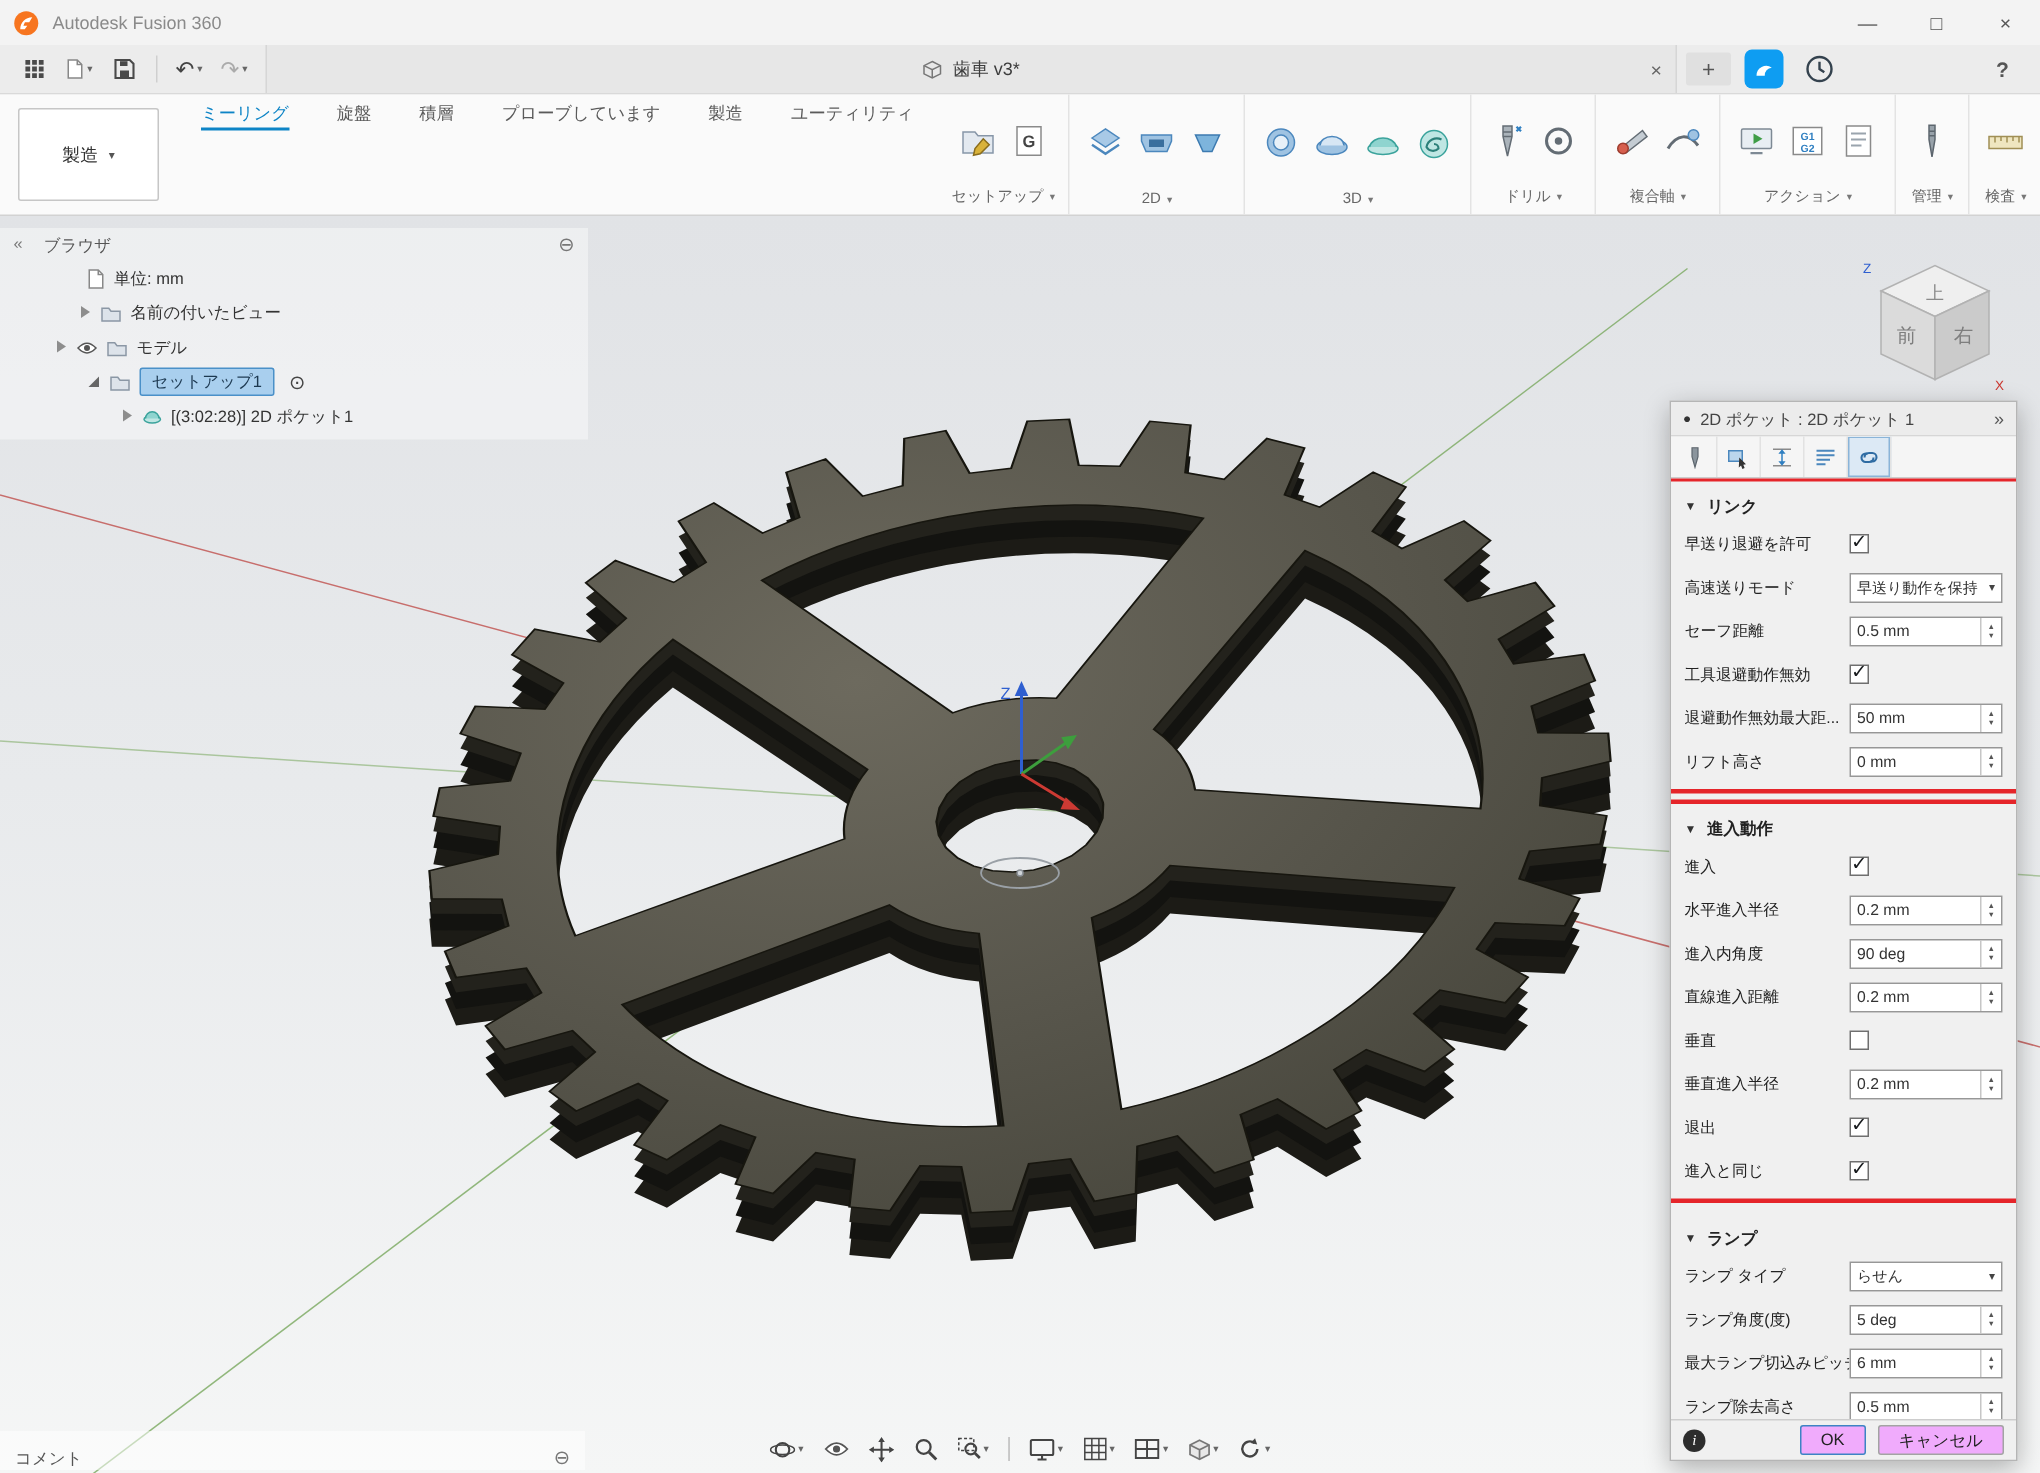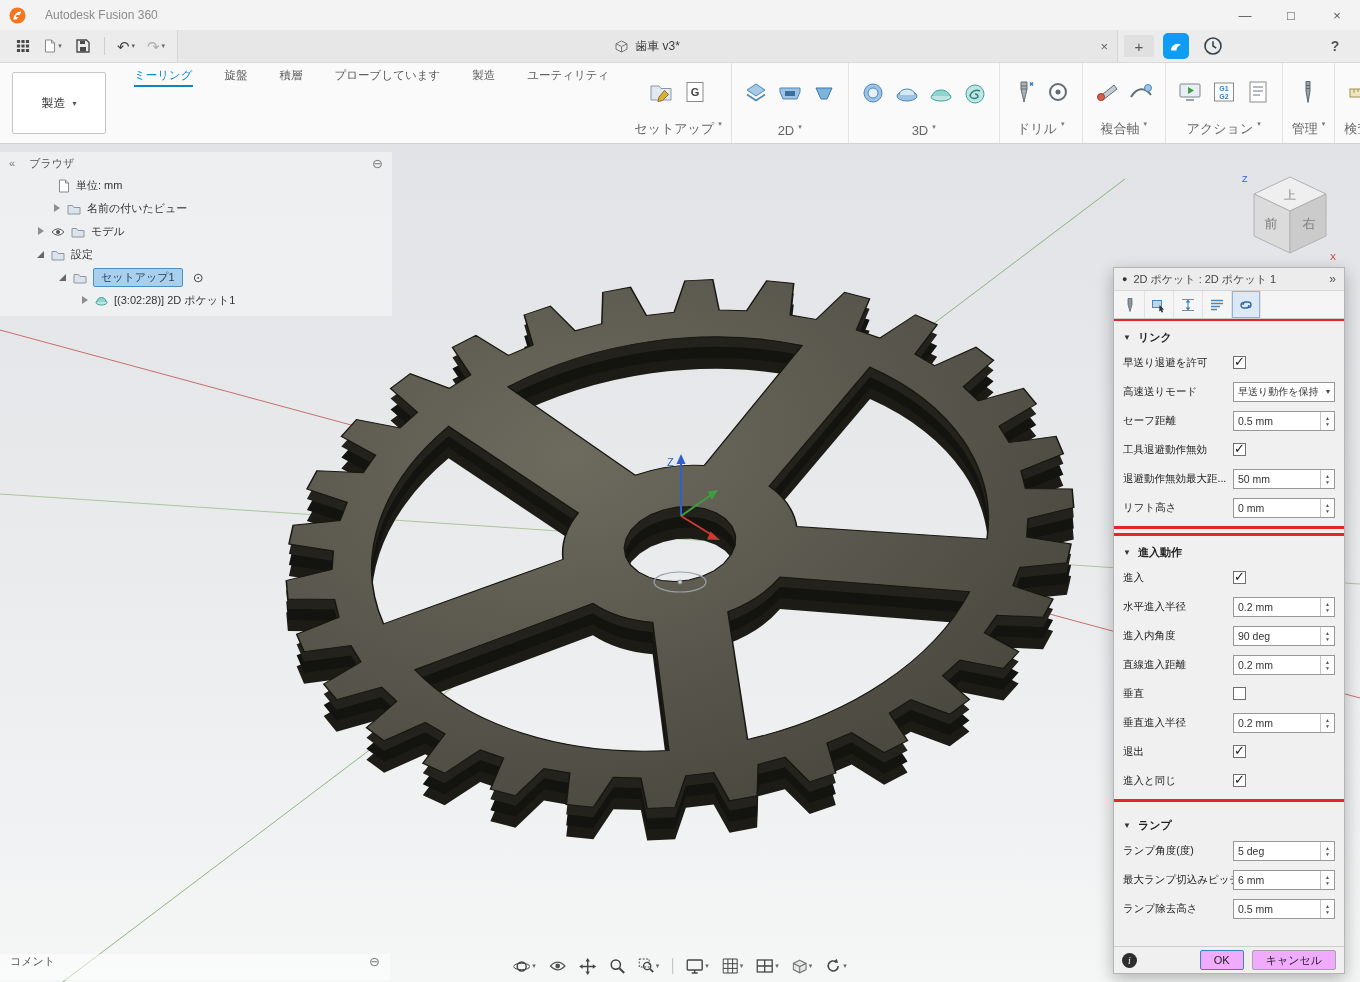--- a/index.html
+++ b/index.html
@@ -3,21 +3,21 @@
 <meta charset="utf-8">
 <style>
   html,body{margin:0;padding:0}
   body{width:1360px;height:982px;overflow:hidden;font-family:"Liberation Sans","DejaVu Sans",sans-serif;
        background:#fff;user-select:none;-webkit-user-select:none}
   .app{width:1360px;height:982px;display:flex;flex-direction:column}
 
   
   .titlebar{height:30px;background:#f3f3f3;display:flex;align-items:center;flex:none}
   .logo{margin-left:9px;display:flex}
-  .tb-title{font-size:12px;color:#8a8a8a;margin-left:19px}
+  .tb-title{font-size:12px;color:#8a8a8a;margin-left:9px}
   .tb-controls{margin-left:auto;display:flex}
   .tb-btn{width:46px;height:30px;display:flex;align-items:center;justify-content:center;color:#555;font-size:13px;cursor:default}
 
   
   .qat{height:32px;background:#ececec;border-bottom:1px solid #d9d9d9;display:flex;align-items:center;flex:none}
   .qbtn{height:26px;min-width:24px;padding:0 3px;display:flex;align-items:center;justify-content:center;color:#444;cursor:default}
   .qbtn .glyph{font-size:15px;line-height:1}
   .qbtn.disabled .glyph{color:#ababab}
   .has-caret::after{content:"▾";font-size:7px;color:#666;margin-left:2px}
   .qsep{width:1px;height:18px;background:#cfcfcf;margin:0 6px}
@@ -34,21 +34,21 @@
              display:flex;align-items:center;justify-content:center;font-size:12px;color:#333;flex:none}
   .workspace::after{content:"▾";font-size:8px;color:#555;margin-left:7px}
   .ribbon-main{flex:1;display:flex;flex-direction:row;min-width:0}
   .rtabs{height:24px;display:flex;align-items:flex-end;gap:32px;padding-left:28px;font-size:11.5px;color:#5a5a5a}
   .rtab{padding-bottom:4px;white-space:nowrap;cursor:default}
   .rtab.active{color:#0d84c6;box-shadow:inset 0 -2px 0 #0d84c6}
   .rgroups{flex:1;display:flex;padding-left:16px}
   .rgroup{display:flex;flex-direction:column;align-items:center;padding:0 9px;border-right:1px solid #e3e3e3}
   .ricons{flex:1;display:flex;align-items:center;gap:4px}
   .rbtn{width:30px;height:30px;display:flex;align-items:center;justify-content:center;cursor:default}
-  .rlabel{font-size:13px;color:#666;padding-bottom:5px;white-space:nowrap;display:flex;cursor:default}
+  .rlabel{font-size:10px;color:#666;padding-bottom:5px;white-space:nowrap;display:flex;align-items:center;cursor:default}
   .rlabel::after{content:"▾";font-size:7px;color:#777;margin-left:4px}
 
   
   .canvas{position:relative;height:840px;flex:none;overflow:hidden;
           background:linear-gradient(180deg,#e1e3e6 0%,#e8eaec 45%,#f5f6f6 100%)}
   .scene{position:absolute;left:0;top:0}
   .viewcube{position:absolute;top:12px;right:16px}
 
   
   .browser{position:absolute;left:0;top:8px;width:392px;background:rgba(255,255,255,0.42);padding-bottom:4px}
@@ -59,21 +59,21 @@
   .brow{height:23px;display:flex;align-items:center;gap:6px;font-size:11px;color:#333;white-space:nowrap}
   .tri{width:9px;height:9px;position:relative;flex:none}
   .tri.open::before{content:"";position:absolute;left:1px;top:1px;border-left:7px solid transparent;border-bottom:7px solid #666}
   .tri.closed::before{content:"";position:absolute;left:2px;top:0;border-top:4px solid transparent;border-bottom:4px solid transparent;border-left:6px solid #8d8d8d}
   .icn{flex:none;display:flex}
   .pill{background:#a9cfee;border:1px solid #4a90c8;border-radius:2px;padding:1px 7px;color:#1c3850}
   .target{font-size:13px;color:#444;margin-left:4px}
 
   
   .comments{position:absolute;left:0;bottom:4px;width:390px;height:26px;background:rgba(255,255,255,0.5);
-            display:flex;align-items:flex-start;padding:0 10px;font-size:11px;color:#555;box-sizing:border-box}
+            display:flex;align-items:flex-end;padding:0 10px;font-size:11px;color:#555;box-sizing:border-box}
 
   
   .navbar{position:absolute;left:50%;bottom:6px;transform:translateX(-50%);display:flex;align-items:center;gap:5px}
   .nbtn{height:24px;padding:0 4px;display:flex;align-items:center;color:#444;cursor:default}
   .nsep{width:1px;height:16px;background:#bbb;margin:0 4px}
 
   
   .dialog{position:absolute;top:123px;right:15px;width:232px;height:707px;background:#f0f0f0;
           border:1px solid #b5b5b5;box-shadow:0 5px 16px rgba(0,0,0,.28);font-size:11px;color:#333;box-sizing:border-box}
   .dhdr{height:22px;display:flex;align-items:center;gap:6px;padding:0 8px;background:#ececec;border-bottom:1px solid #d6d6d6}
@@ -498,27 +498,20 @@
         <span class="tri closed"></span>
         <svg class="icn" width="14" height="10">
             <use href="#i-eye"></use>
           </svg>
         <svg class="icn" width="14" height="12">
             <use href="#i-folder"></use>
           </svg>
         <span>モデル</span>
       </div>
 
-      <div class="brow" style="padding-left:36px">
-        <span class="tri open"></span>
-        <svg class="icn" width="14" height="12">
-            <use href="#i-folder"></use>
-          </svg>
-        <span>設定</span>
-      </div>
 
       <div class="brow" style="padding-left:58px">
         <span class="tri open"></span>
         <svg class="icn" width="14" height="12">
             <use href="#i-folder"></use>
           </svg>
         <span class="pill">セットアップ1</span>
         <span class="target">⊙</span>
       </div>
 
@@ -757,20 +750,28 @@
                 <span class="cb" data-checked="true"></span>
               </div>
           </div>
         </div>
 
         <div class="sect">
           <div class="sect-h">
             <span>ランプ</span>
           </div>
           <div class="drow">
+            <span class="dlabel">ランプ タイプ</span>
+            <div class="ctl">
+                <div class="dd">
+              <span class="dd-val">らせん</span>
+            </div>
+              </div>
+          </div>
+          <div class="drow">
             <span class="dlabel">ランプ角度(度)</span>
             <div class="ctl">
                 <div class="spin">
               <span class="spin-val">5 deg</span>
               <span class="spin-btns"></span>
             </div>
               </div>
           </div>
           <div class="drow">
             <span class="dlabel">最大ランプ切込みピッチ</span>

